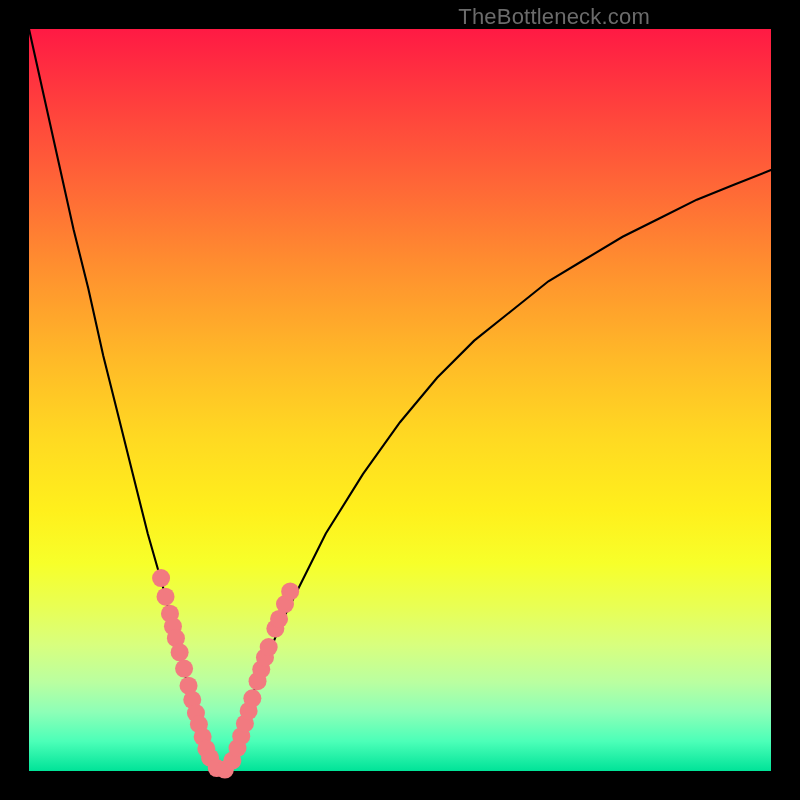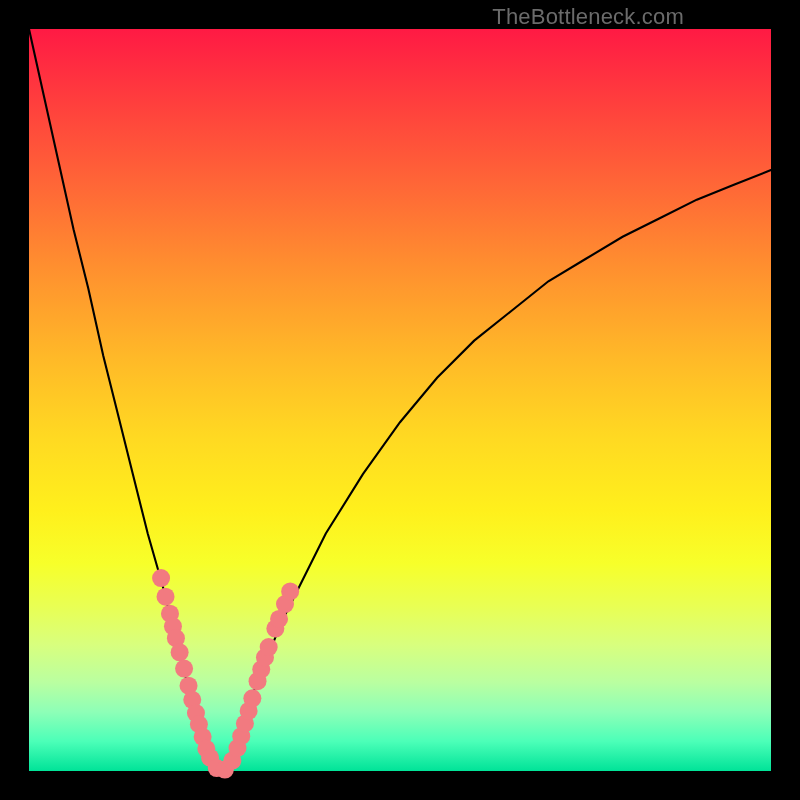--- a/index.html
+++ b/index.html
@@ -11,21 +11,20 @@
     background: #000;
     font-family: Arial, Helvetica, sans-serif;
   }
   .frame {
     position: absolute;
     left: 0;
     top: 0;
     width: 660px;
     height: 800px;
     background: #000;
-    padding-left: 34px;
   }
   .plot-area {
     position: absolute;
     left: 29px;
     top: 29px;
     width: 742px;
     height: 742px;
     
     background: linear-gradient(
       to bottom,

